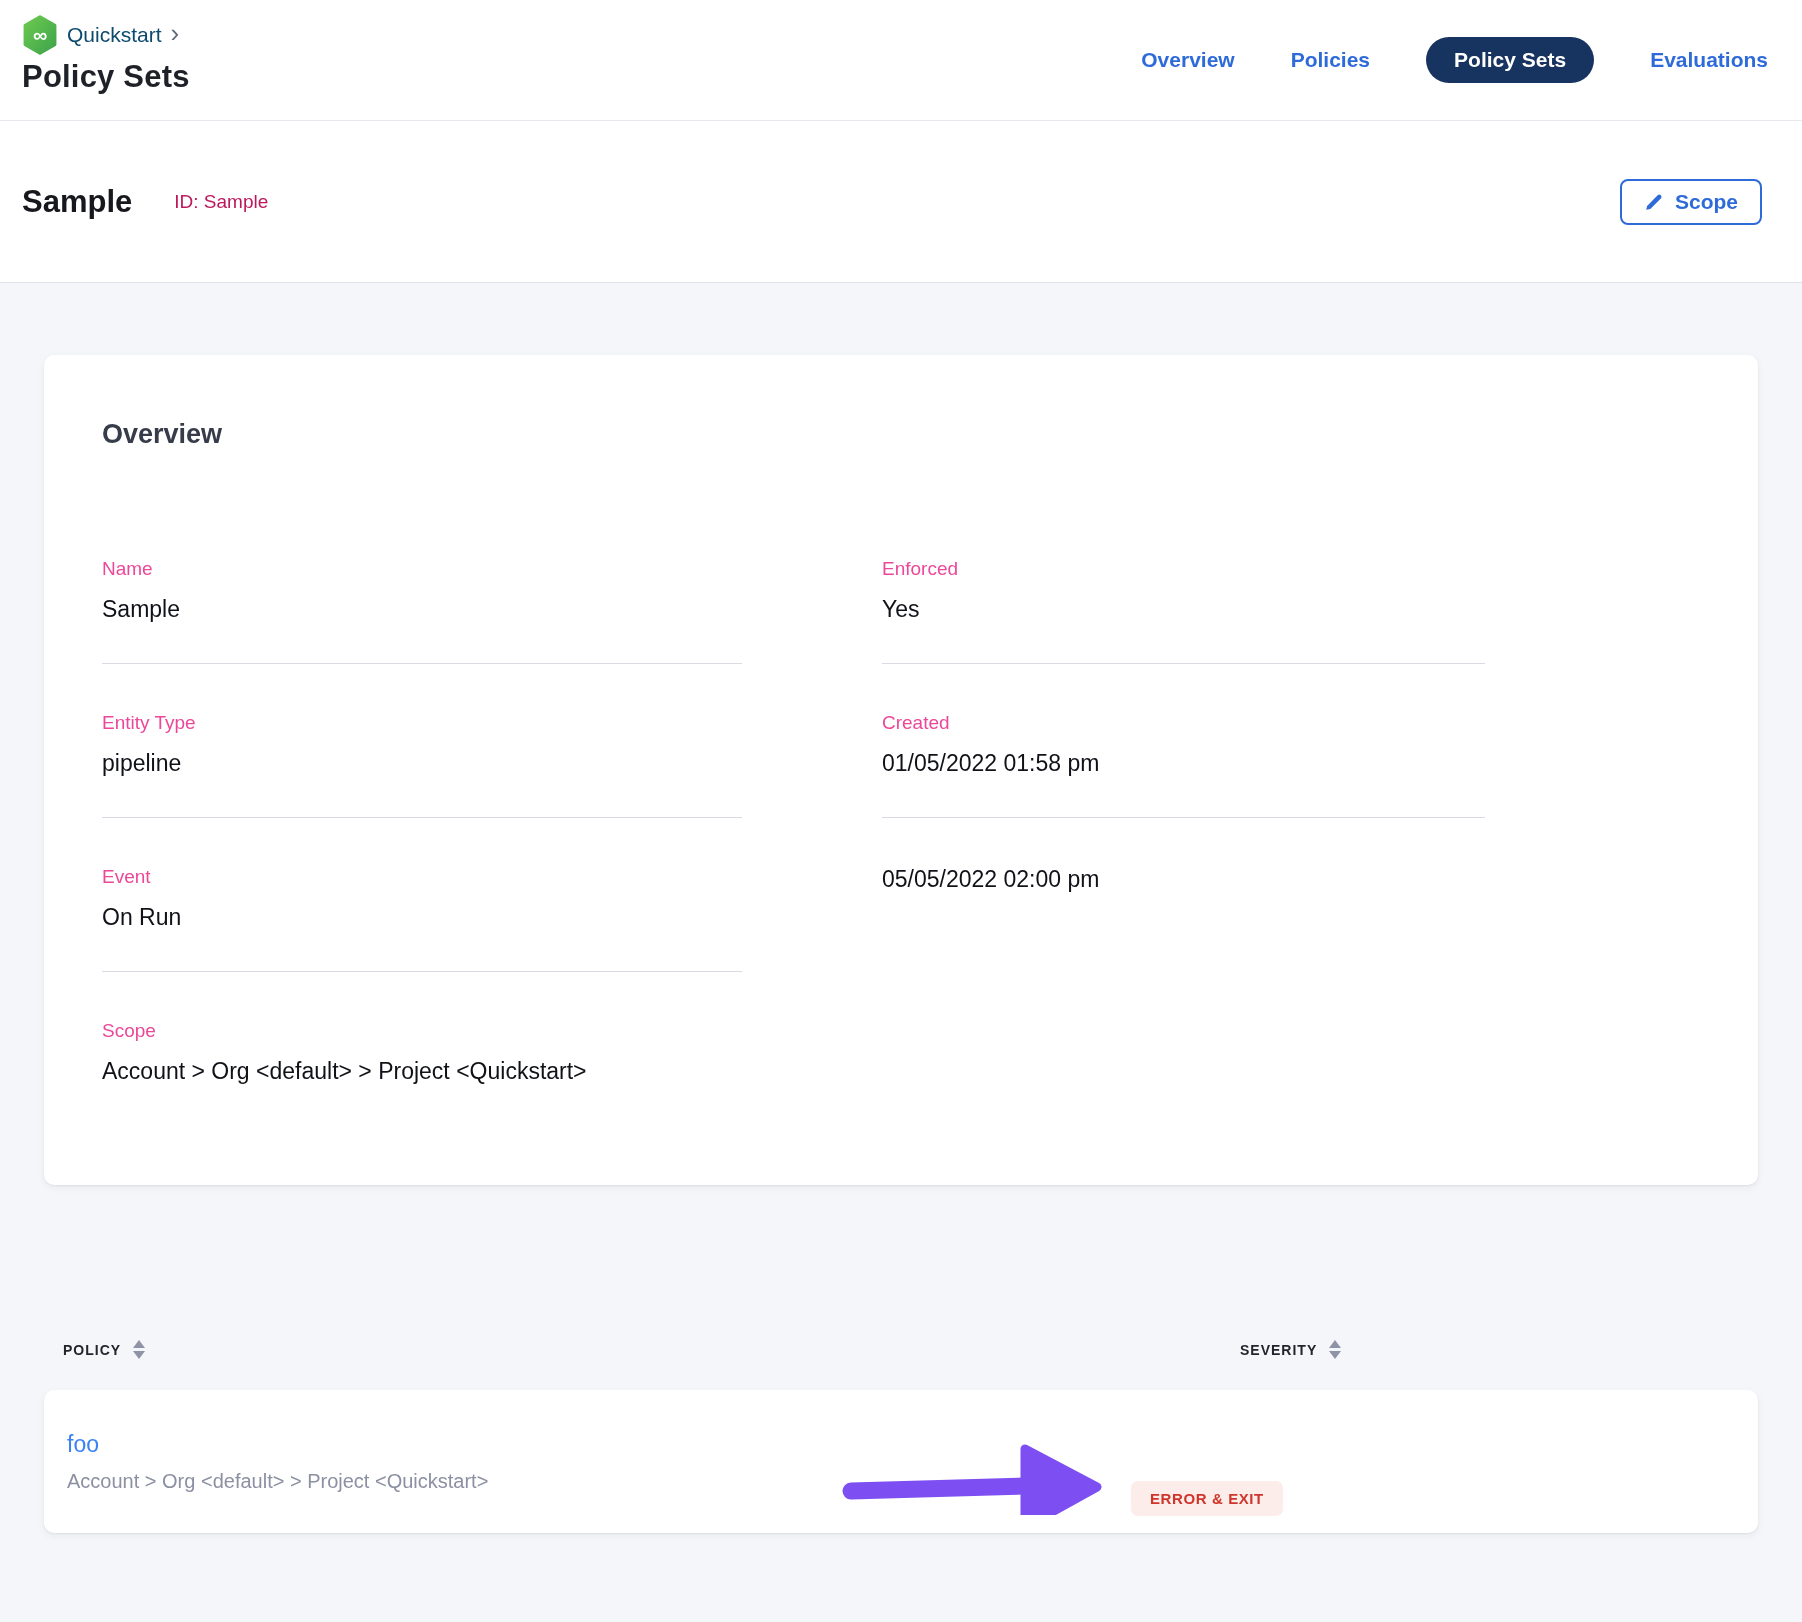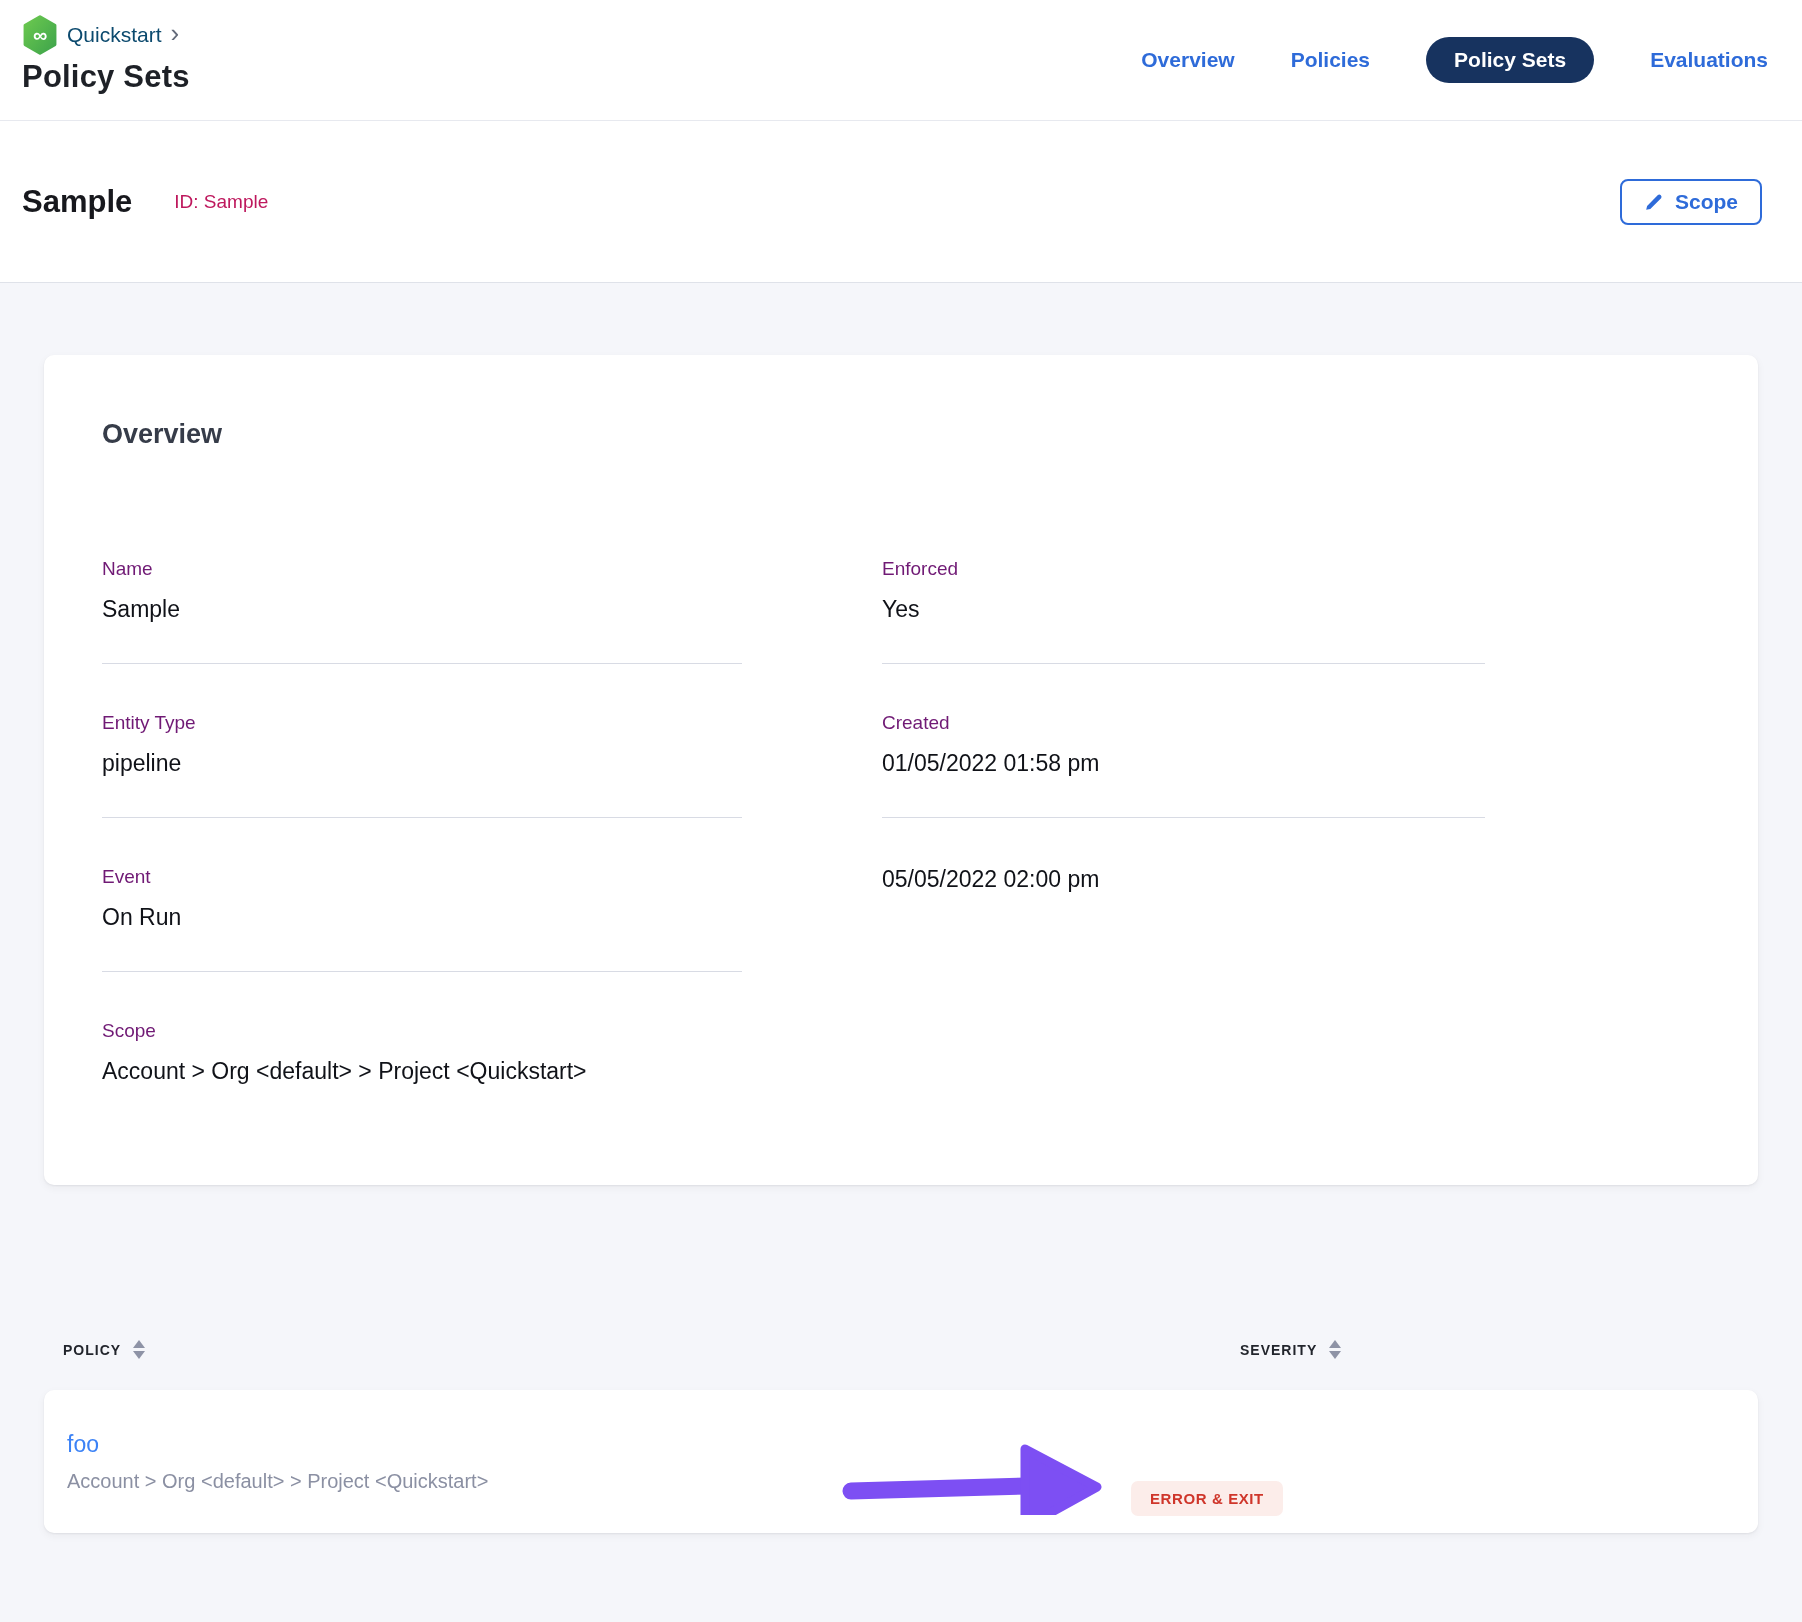--- a/index.html
+++ b/index.html
@@ -59,21 +59,21 @@
   .overview-card { padding: 64px 273px 60px 58px; }
   .section-title { margin: 0 0 108px 0; font-size: 27px; font-weight: 700; color: #363c49; }
 
   .field-grid {
     display: grid;
     grid-template-columns: 640px 1fr;
     column-gap: 140px; row-gap: 48px;
   }
   .field { padding-bottom: 40px; }
   .field.bordered { border-bottom: 1px solid #d8dbe4; }
-  .f-label { font-size: 19px; color: #701a75; margin-bottom: 16px; }
+  .f-label { font-size: 19px; color: #ec4899; margin-bottom: 16px; }
   .f-value { font-size: 23px; color: #101218; }
 
   
   .table-head { position: relative; margin-top: 155px; height: 24px; }
   .th {
     position: absolute; top: 0;
     display: inline-flex; align-items: center; gap: 12px;
     font-size: 14px; font-weight: 700; letter-spacing: 1px; color: #22252c;
     cursor: pointer;
   }

